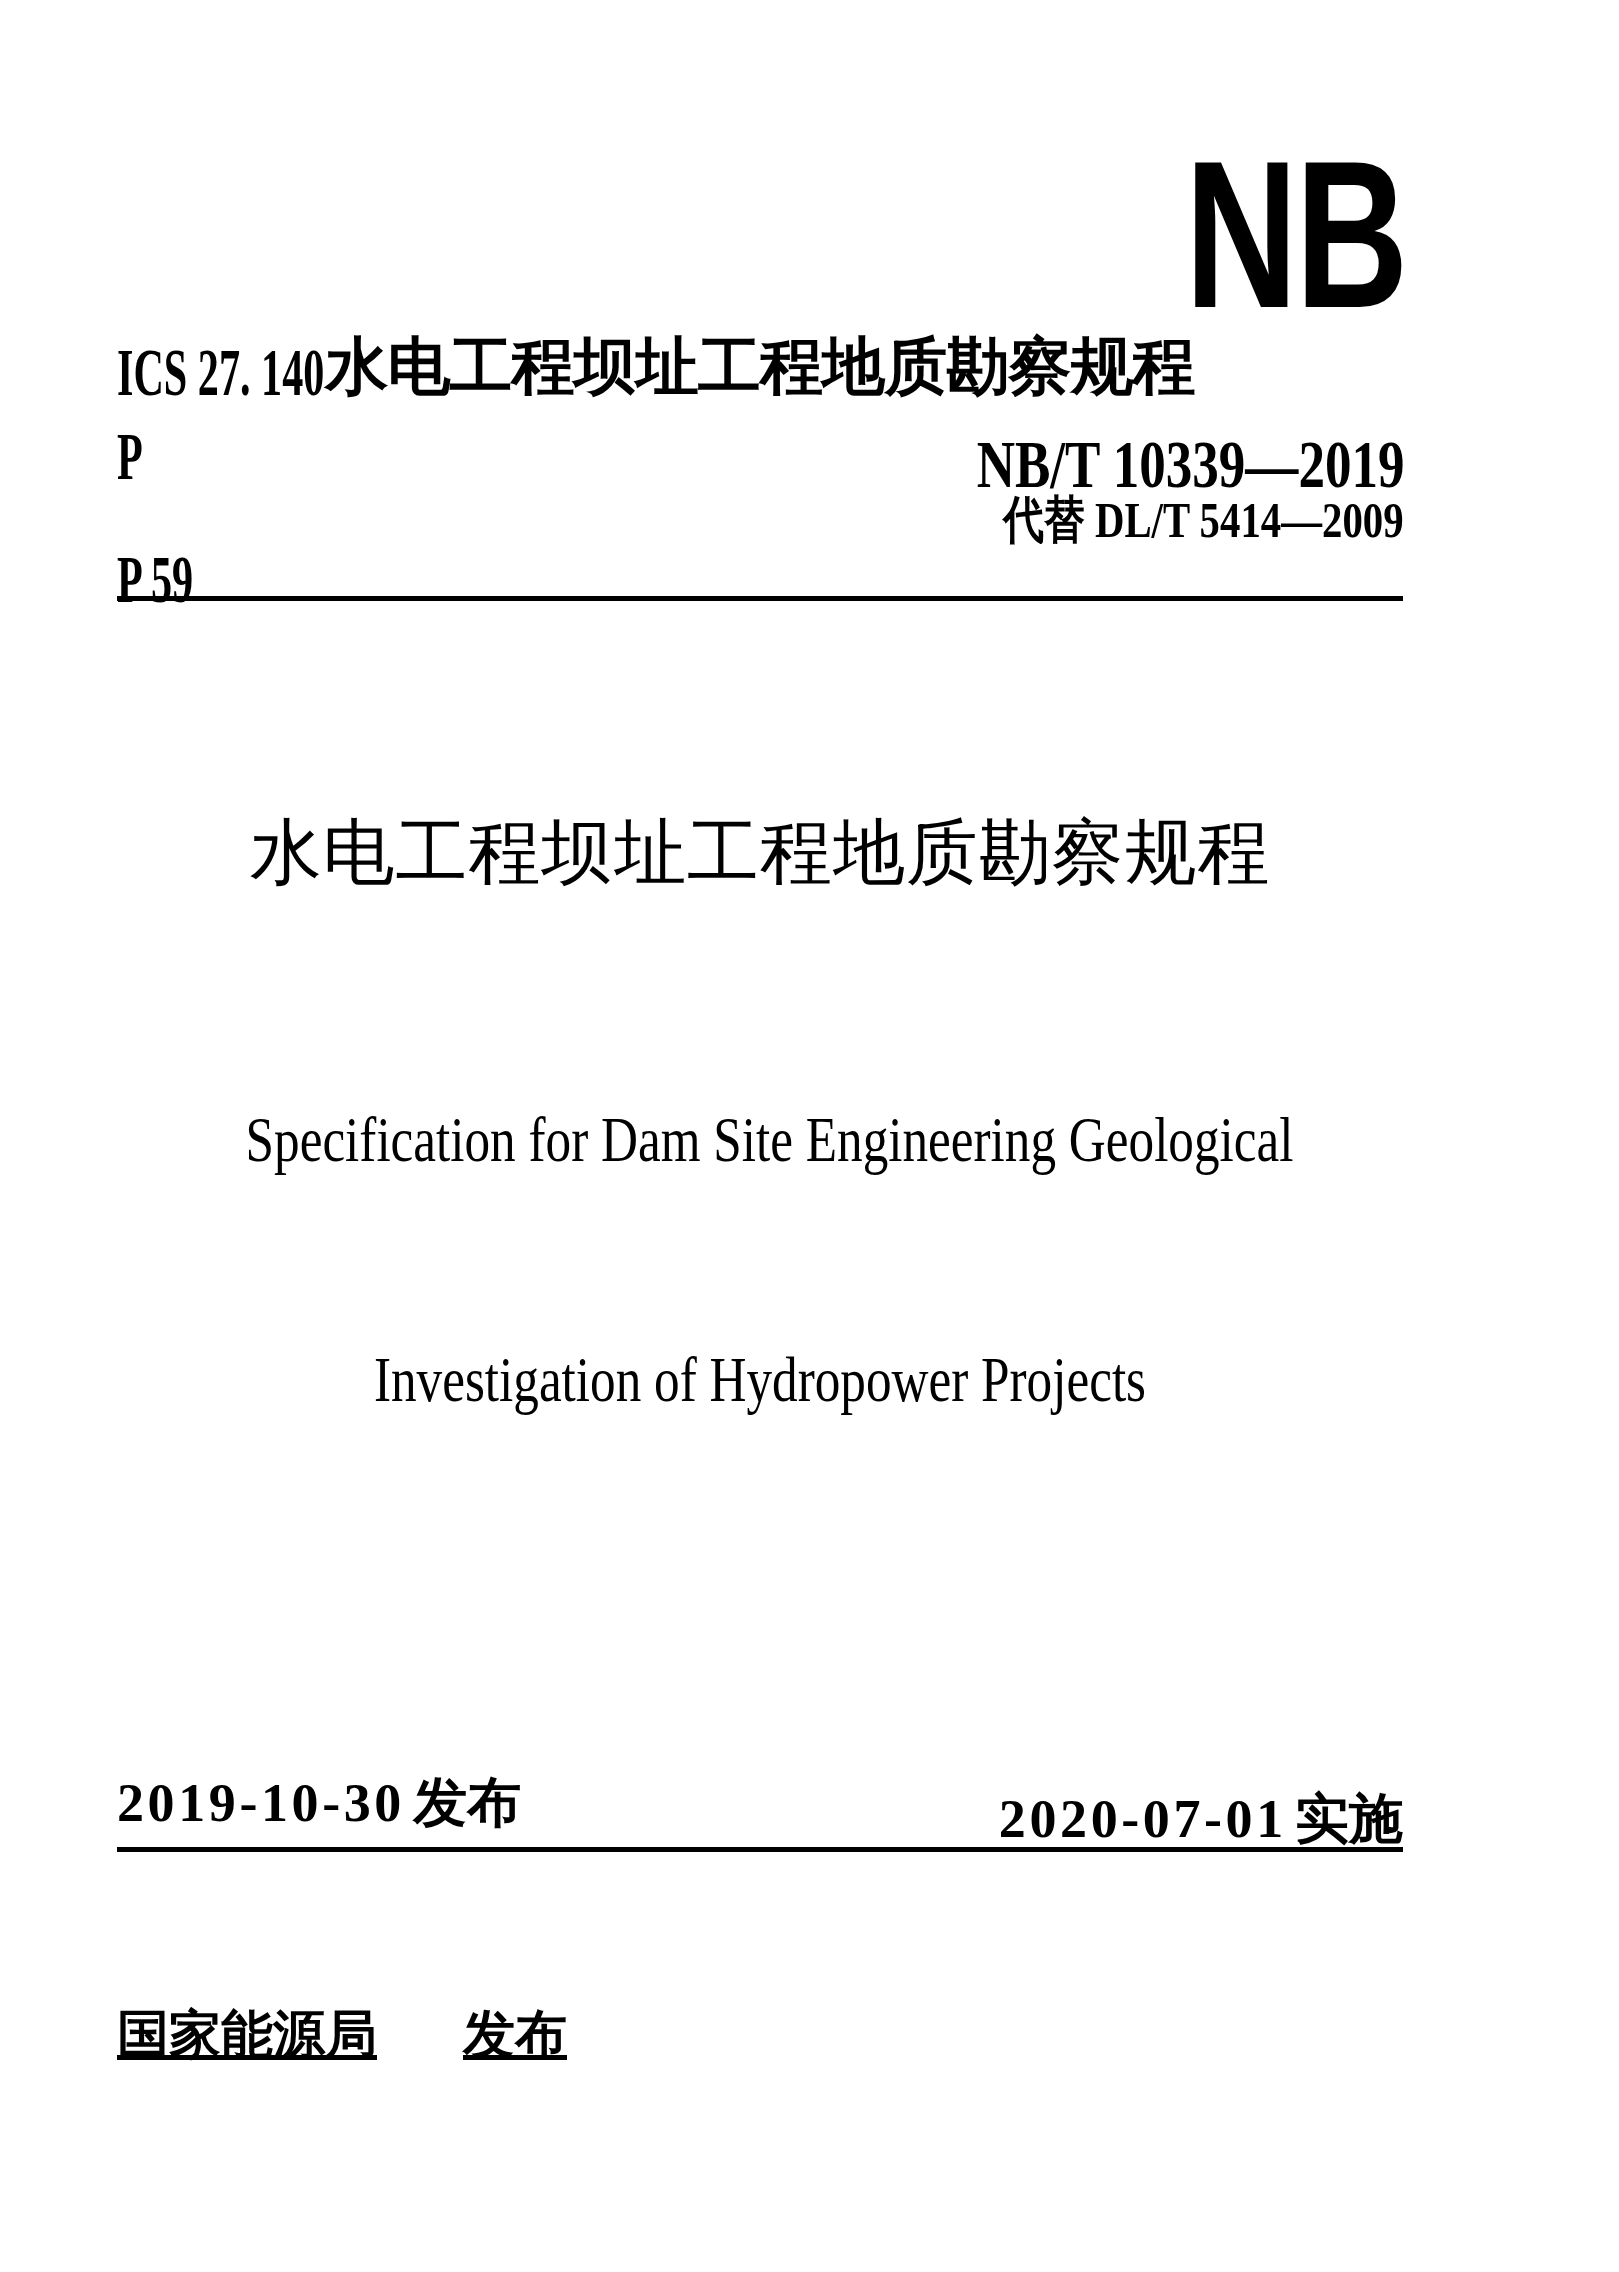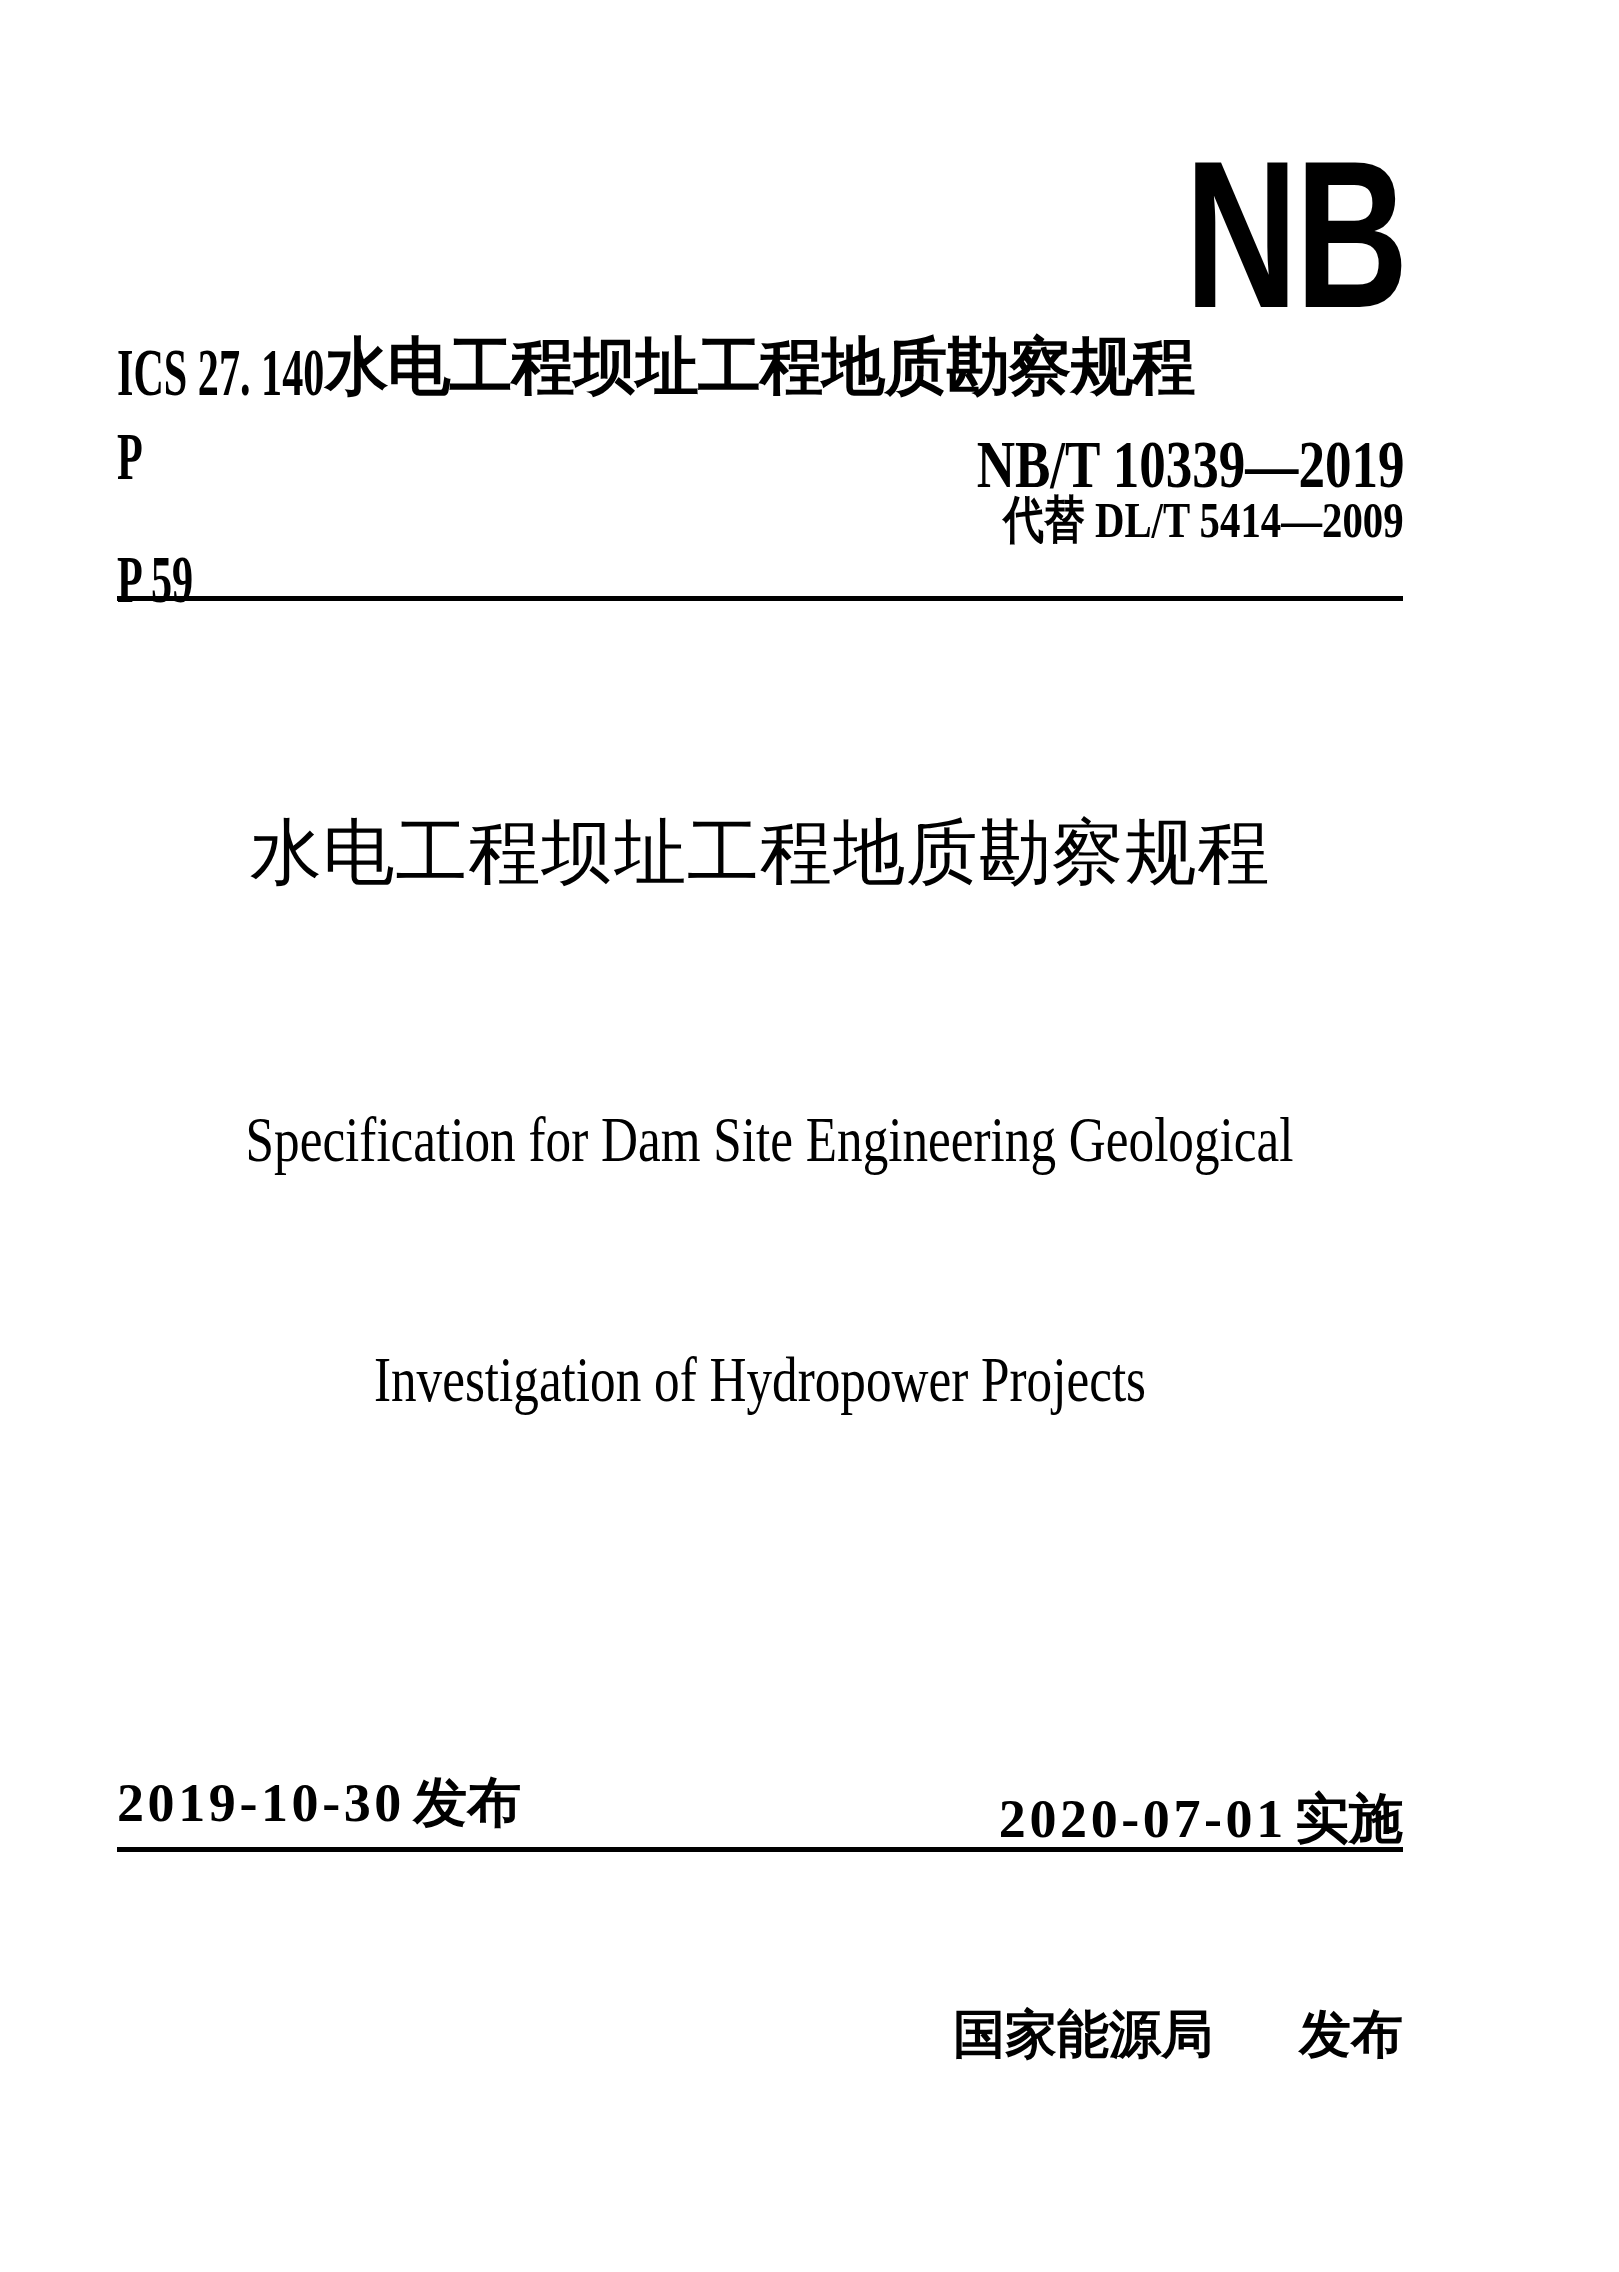--- a/index.html
+++ b/index.html
@@ -149,25 +149,26 @@
   .date-right { position: absolute; right: 0; top: 16px; white-space: nowrap; }
   .date-num   { letter-spacing: 3.6px; }
   .date-label { font-family: "Liberation Sans", "DejaVu Sans", sans-serif; margin-left: 8.2px; }
 
   
   .issuer-row {
     position: absolute;
     left: 117px;
     width: 1286px;
     top: 2008px;
-    text-align: right;
+    text-align: left;
     font-weight: bold;
     font-size: 52px;
     line-height: 1;
     font-family: "Liberation Sans", "DejaVu Sans", sans-serif;
+    text-decoration: underline;
   }
   .issuer-gap { display: inline-block; width: 86px; }
 </style>
 </head>
 <body>
 
 <div class="page">
 
   <div class="ics-block serif">
     <div>ICS 27. 140</div>

